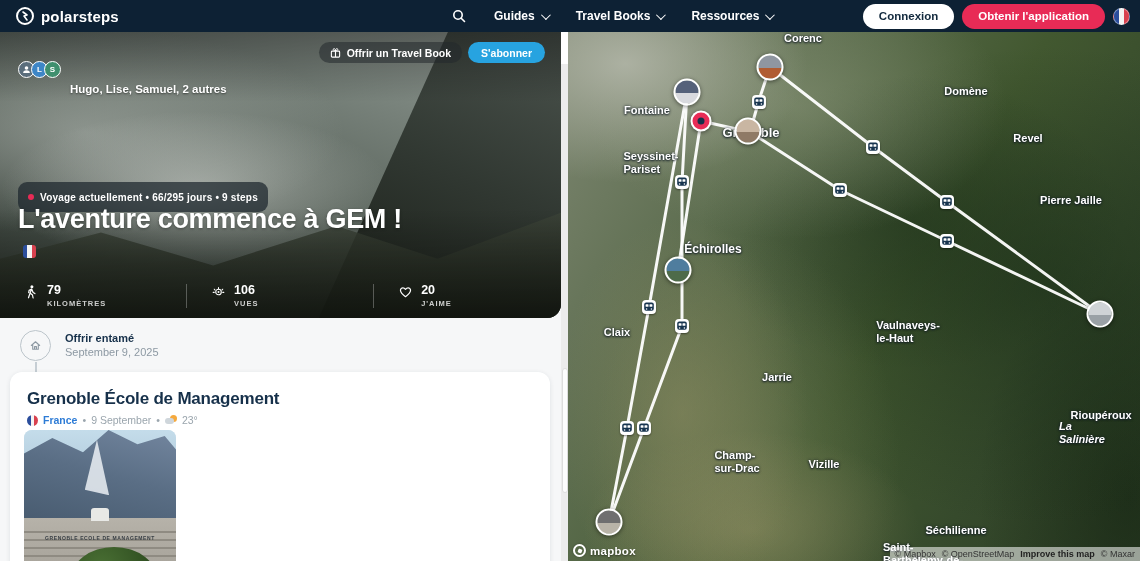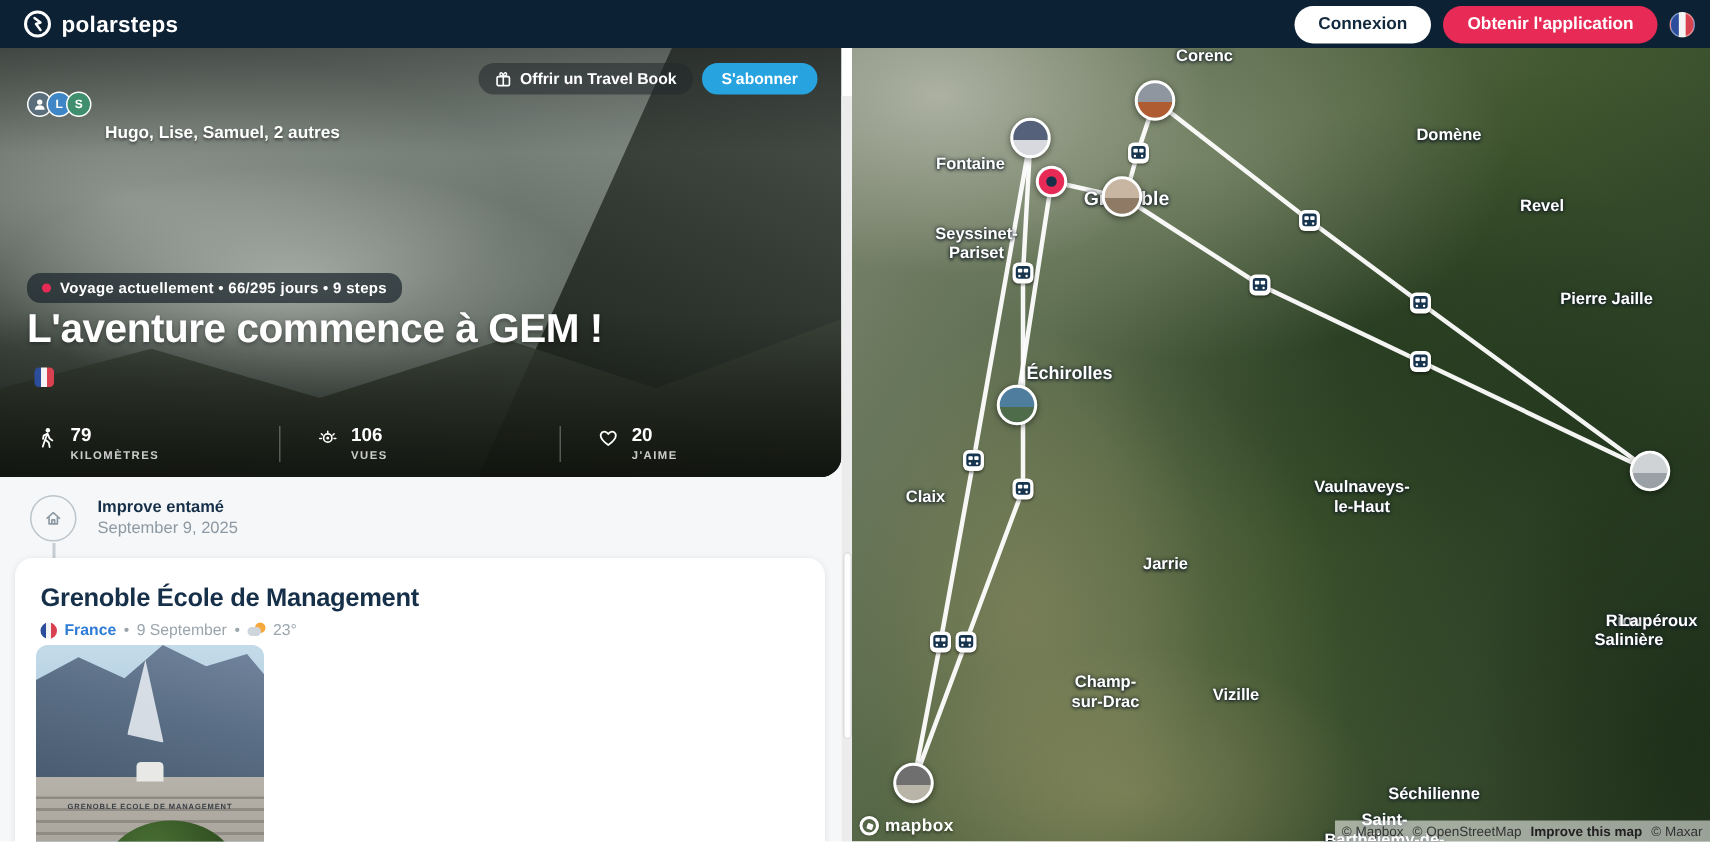--- a/index.html
+++ b/index.html
@@ -45,21 +45,21 @@
   .avatar:first-child { margin-left:0; }
   .av1 { background:#5b6e7c; } .av2 { background:#3e86c6; } .av3 { background:#3f8f6e; }
   .travelers-names { color:#fff; font-size:11.5px; font-weight:700; text-shadow:0 1px 2px rgba(0,0,0,.5);margin-top:40px; }
 
   .hero-actions { position:absolute; right:16px; top:10px; display:flex; gap:6px; }
   .btn-gift { height:21px; border-radius:11px; background:rgba(35,40,43,.55); color:#fff; border:none; font-family:inherit;
     font-size:10.5px; font-weight:700; padding:0 11px; display:flex; align-items:center; gap:6px; cursor:pointer; }
   .btn-subscribe { height:21px; border-radius:11px; background:var(--accent-blue,#27a3e0); color:#fff; border:none; font-family:inherit;
     font-size:10.5px; font-weight:700; padding:0 13px; cursor:pointer; }
 
-  .status-badge { position:absolute; left:18px; top:150px; height:20px; border-radius:9px; background:rgba(28,38,44,.72);
+  .status-badge { position:absolute; left:18px; top:150px; height:30px; border-radius:9px; background:rgba(28,38,44,.72);
     display:inline-flex; align-items:center; gap:6px; padding:0 10px; }
   .status-dot { width:6px; height:6px; border-radius:50%; background:var(--accent-red,#e82b56); }
   .status-text { color:#fff; font-size:10px; font-weight:700; letter-spacing:.2px; }
 
   .hero-title { position:absolute; left:18px; top:172px; color:#fff; font-size:27px; font-weight:800; letter-spacing:-.3px;
     text-shadow:0 1px 3px rgba(0,0,0,.35);text-align:center; }
   .hero-flag { position:absolute; left:23px; top:213px; width:13px; height:13px; border-radius:3px;
     background:linear-gradient(90deg,#2b4d9c 33%,#f4f4f4 33% 66%,#d8414f 66%); }
 
   .stats-row { position:absolute; left:0; bottom:10px; width:100%; display:flex; }
@@ -114,21 +114,21 @@
       radial-gradient(ellipse 240px 140px at 32% 94%, rgba(168,158,113,.4), transparent 70%),
       radial-gradient(ellipse 220px 330px at 31% 82%, rgba(120,130,92,.5), transparent 70%),
       radial-gradient(ellipse 420px 320px at 84% 48%, rgba(24,44,22,.55), transparent 75%),
       radial-gradient(ellipse 300px 210px at 60% 36%, rgba(28,48,26,.5), transparent 70%),
       radial-gradient(ellipse 200px 320px at 98% 88%, rgba(20,36,18,.6), transparent 75%),
       linear-gradient(120deg,#7d8671 0%,#5b6c4d 30%,#425830 55%,#364a2c 76%,#2c3d24 100%); }
   .routes-svg { position:absolute; left:0; top:0; }
   .routes-svg polyline { fill:none; stroke:#fff; stroke-width:3; stroke-linecap:round; stroke-linejoin:round; opacity:.95; }
 
   .map-label { position:absolute; transform:translate(-50%,-50%); color:#fff; font-size:11px; font-weight:600; line-height:13px;
-    text-align:center; white-space:pre-line; text-shadow:0 0 3px rgba(20,30,40,.95),0 1px 2px rgba(20,30,40,.9); pointer-events:none; }
+    text-align:left; white-space:pre-line; text-shadow:0 0 3px rgba(20,30,40,.95),0 1px 2px rgba(20,30,40,.9); pointer-events:none; }
 
   .bus-marker { position:absolute; width:14px; height:14px; transform:translate(-50%,-50%); background:#fff; border-radius:4px;
     box-shadow:0 1px 2px rgba(0,0,0,.45); padding:1px; cursor:pointer; }
   .bus-marker svg { width:100%; height:100%; display:block; }
 
   .photo-marker { position:absolute; width:27px; height:27px; transform:translate(-50%,-50%); border-radius:50%;
     border:2.5px solid #fff; box-shadow:0 1px 4px rgba(0,0,0,.5); cursor:pointer; }
 
   .current-marker { position:absolute; width:21px; height:21px; transform:translate(-50%,-50%); border-radius:50%; background:#fff;
     box-shadow:0 1px 4px rgba(0,0,0,.5); display:flex; align-items:center; justify-content:center; cursor:pointer; }
@@ -151,20 +151,40 @@
 <div id="app">
 
   <div class="nav">
     <div class="brand">
       <span class="brand-icon">
         <svg viewBox="0 0 14 14">
             <path d="M5 3 L9 6 L6 7 L9 11" stroke="#fff" stroke-width="1.6" fill="none" stroke-linecap="round" stroke-linejoin="round"></path>
           </svg>
       </span>
       <span class="brand-name">polarsteps</span>
+    </div>
+    <div class="nav-center">
+      <span class="nav-search">
+        <svg viewBox="0 0 14 14">
+            <circle cx="6" cy="6" r="4.2" stroke="#fff" stroke-width="1.6" fill="none"></circle>
+            <line x1="9.2" y1="9.2" x2="12.5" y2="12.5" stroke="#fff" stroke-width="1.6" stroke-linecap="round"></line>
+          </svg>
+      </span>
+      <span class="nav-item">
+        <span>Guides</span>
+        <i class="chev"></i>
+      </span>
+      <span class="nav-item">
+        <span>Travel Books</span>
+        <i class="chev"></i>
+      </span>
+      <span class="nav-item">
+        <span>Ressources</span>
+        <i class="chev"></i>
+      </span>
     </div>
     <div class="nav-right">
       <button class="btn-pill btn-connexion">Connexion</button>
       <button class="btn-pill btn-getapp">Obtenir l'application</button>
       <span class="flag-round"></span>
     </div>
   </div>
 
   <div class="left-panel">
 
@@ -242,21 +262,21 @@
       </div>
     </div>
 
     <div class="timeline-entry">
       <span class="timeline-icon">
         <svg width="13" height="13" viewBox="0 0 14 14">
             <path d="M2.5 7 L7 3 L11.5 7 M4 6.2 V11 H10 V6.2 M6 11 V8.2 H8 V11" stroke="#8d99a3" stroke-width="1.2" fill="none" stroke-linecap="round" stroke-linejoin="round"></path>
           </svg>
       </span>
       <span>
-        <div class="tl-title">Improve entamé</div>
+        <div class="tl-title">Offrir entamé</div>
         <div class="tl-date">September 9, 2025</div>
       </span>
     </div>
     <div class="timeline-line"></div>
 
     <div class="step-card">
       <div class="card-title">Grenoble École de Management</div>
       <div class="card-meta">
         <span class="card-flag"></span>
         <span class="card-country">France</span>
@@ -308,21 +328,21 @@
         <div class="map-label" style="left: 503px; top: 168px;">Pierre Jaille</div>
         <div class="map-label" style="left: 145px; top: 217px; font-size: 12px;">Échirolles</div>
         <div class="map-label" style="left: 49px; top: 300px;">Claix</div>
         <div class="map-label" style="left: 340px; top: 300px;">Vaulnaveys-
 le-Haut</div>
         <div class="map-label" style="left: 209px; top: 345px;">Jarrie</div>
         <div class="map-label" style="left: 169px; top: 430px;">Champ-
 sur-Drac</div>
         <div class="map-label" style="left: 256px; top: 432px;">Vizille</div>
         <div class="map-label" style="left: 533px; top: 383px;">Rioupéroux</div>
-        <div class="map-label" style="left: 518px; top: 389px;">La Salinière</div>
+        <div class="map-label" style="left: 518px; top: 401px; font-style: italic;">La Salinière</div>
         <div class="map-label" style="left: 388px; top: 498px;">Séchilienne</div>
         <div class="map-label" style="left: 355px; top: 522px;">Saint-
 Barthélemy-de-</div>
         <div class="photo-marker" style="left: 119px; top: 60px; background: linear-gradient(rgb(85, 97, 122) 55%, rgb(216, 217, 222) 55%);"></div>
         <div class="photo-marker" style="left: 202px; top: 35px; background: linear-gradient(rgb(143, 150, 160) 55%, rgb(176, 92, 50) 55%);"></div>
         <div class="photo-marker" style="left: 180px; top: 99px; background: linear-gradient(rgb(201, 182, 162) 55%, rgb(143, 122, 102) 55%);"></div>
         <div class="photo-marker" style="left: 110px; top: 238px; background: linear-gradient(rgb(79, 125, 158) 55%, rgb(78, 107, 74) 55%);"></div>
         <div class="photo-marker" style="left: 532px; top: 282px; background: linear-gradient(rgb(207, 211, 214) 55%, rgb(154, 161, 166) 55%);"></div>
         <div class="photo-marker" style="left: 41px; top: 490px; background: linear-gradient(rgb(111, 111, 111) 55%, rgb(185, 180, 168) 55%);"></div>
         <div class="bus-marker" style="left: 191px; top: 70px;">

